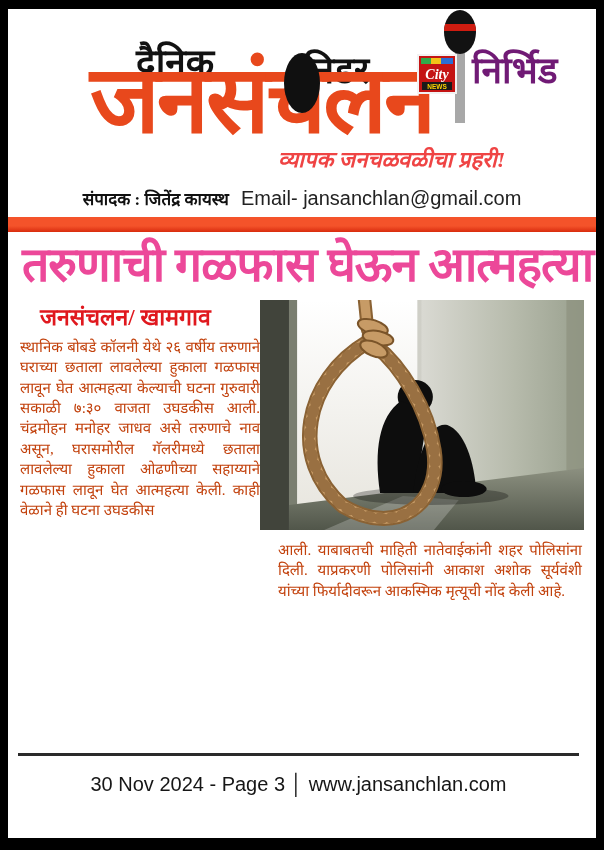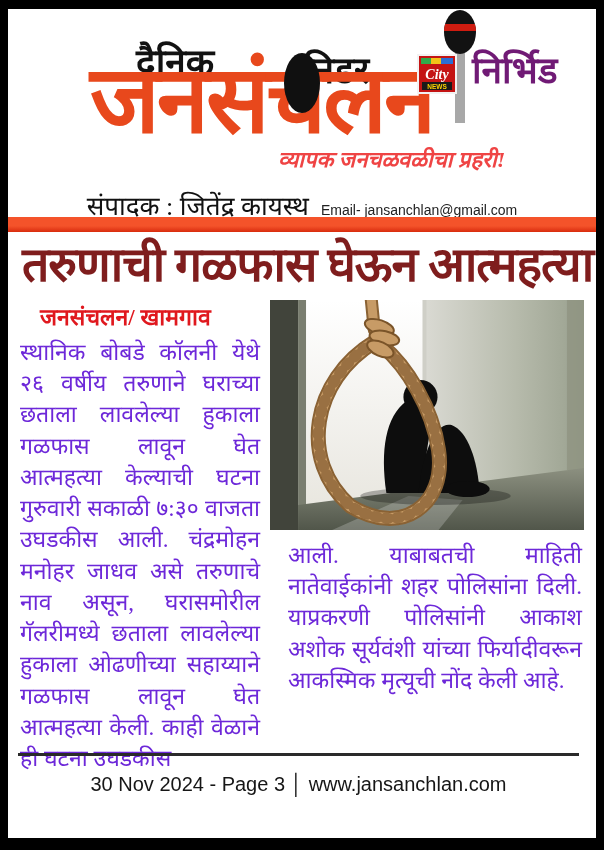--- a/index.html
+++ b/index.html
@@ -11,32 +11,32 @@
   .masthead { position:relative; height:223px; }
   .dainik   { position:absolute; left:128px; top:26px; font-size:37px; font-weight:bold; color:#121212; }
   .nidar    { position:absolute; left:296px; top:34px; font-size:37px; font-weight:bold; color:#121212;text-align:center; }
   .nirbhid  { position:absolute; left:464px; top:34px; font-size:37px; font-weight:bold; color:#701a75; }
   .logo     { position:absolute; left:82px;  top:44px; font-size:94px; line-height:1.0; font-weight:bold;
               color:#e8481c; letter-spacing:-3px; white-space:nowrap; }
   .logo-dot { position:absolute; left:276px; top:44px; width:36px; height:60px; background:#101010; border-radius:50%; }
   .tagline  { position:absolute; left:270px; top:134px; font-size:22px; font-weight:bold; font-style:italic; color:#ef4444; }
   .mic      { position:absolute; left:408px; top:0;text-align:right; }
   .editor-row { position:absolute; left:0; right:0; top:178px; text-align:center; white-space:nowrap; }
-  .editor-name { font-size:26px; font-weight:normal; color:#111; }
-  .editor-email { font-family:"Liberation Sans","DejaVu Sans",sans-serif; font-size:14px; color:#222; margin-left:8px; }
+  .editor-name { font-size:17px; font-weight:bold; color:#111; }
+  .editor-email { font-family:"Liberation Sans","DejaVu Sans",sans-serif; font-size:20px; color:#222; margin-left:8px; }
   .red-bar  { position:absolute; left:0; right:0; top:208px; height:15px;
               background:linear-gradient(#f4532a 0 60%, #d92c0e); }
 
   
-  .headline { margin:7px 14px 0; font-size:48px; font-weight:bold; color:#7f1d1d;
+  .headline { margin:7px 14px 0; font-size:48px; font-weight:bold; color:#ec4899;
               letter-spacing:-1px; line-height:1.1; white-space:nowrap; }
-  .columns  { display:flex; gap:10px; padding:8px 12px 0; }
+  .columns  { display:flex; padding:8px 12px 0; }
   .col-left { width:240px; flex:none; }
   .byline   { color:#e0181e; font-weight:bold; font-size:23px; padding-left:20px; margin-bottom:5px; white-space:nowrap; }
-  .body-text { font-size:23px; line-height:1.36; text-align:justify; color:#6d28d9; }
+  .body-text { font-size:15px; line-height:1.36; text-align:justify; color:#c2410c; }
   .col-right { flex:1; min-width:0; }
   .photo-wrap { width:100%; height:230px; }
   .photo-wrap svg { display:block; width:100%; height:100%; }
   .col-right .body-text { margin-top:10px; padding:0 2px 0 18px; }
 
   
   .footer { position:absolute; left:0; right:7px; top:744px; }
   .footer-divider { margin:0 10px 14px; border-top:3px solid #2a2a2a; }
   .footer-line { text-align:center; font-family:"Liberation Sans","DejaVu Sans",sans-serif;
                  font-size:20px; color:#161616; line-height:1.45; }

